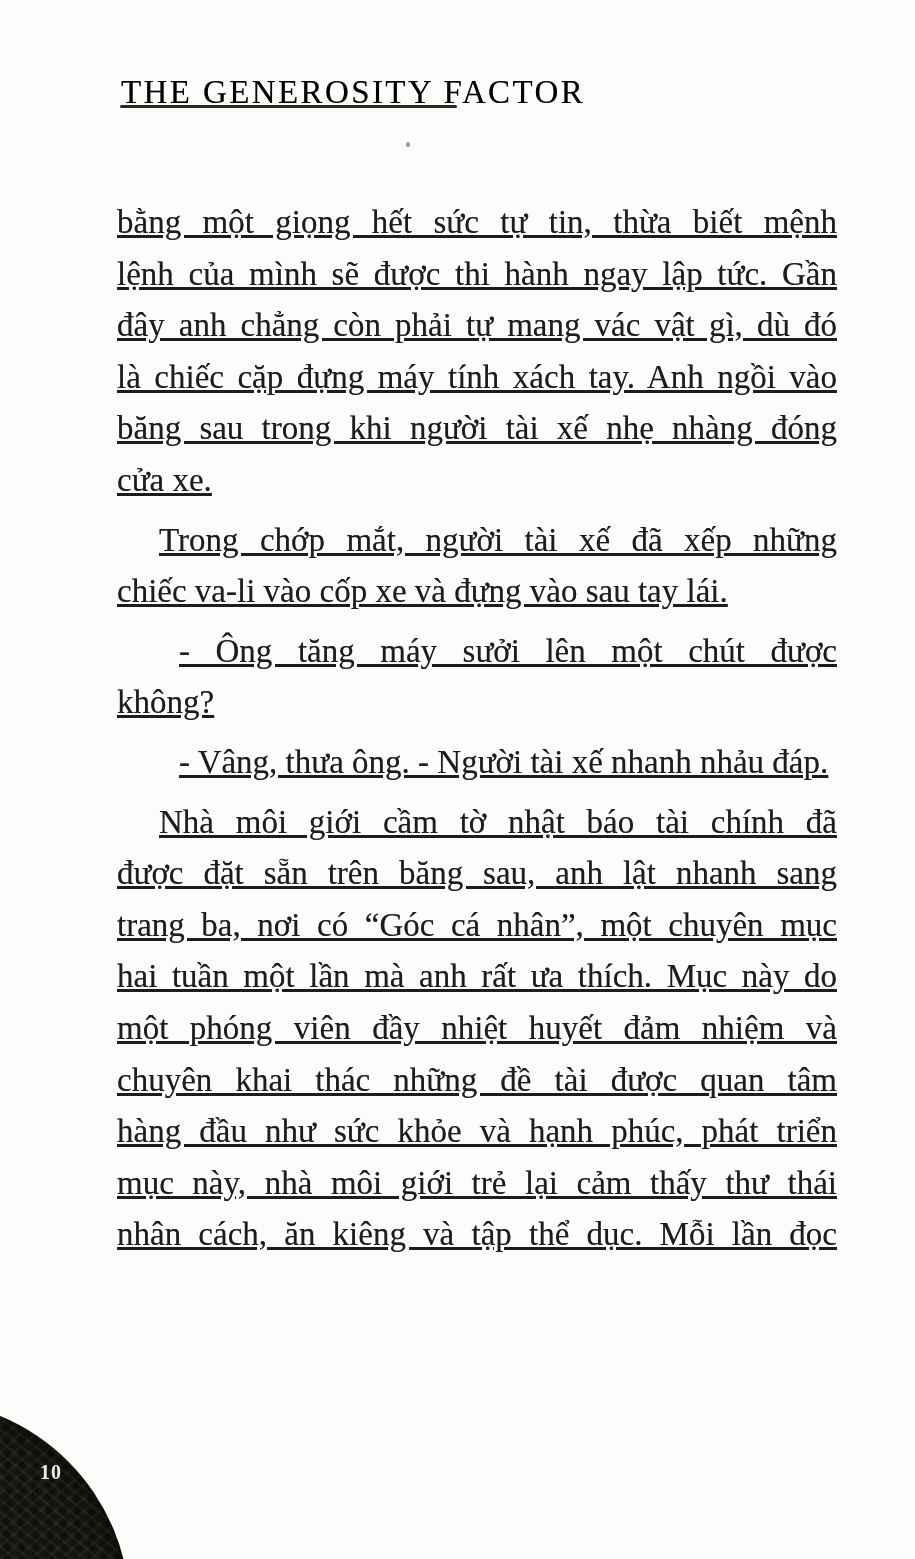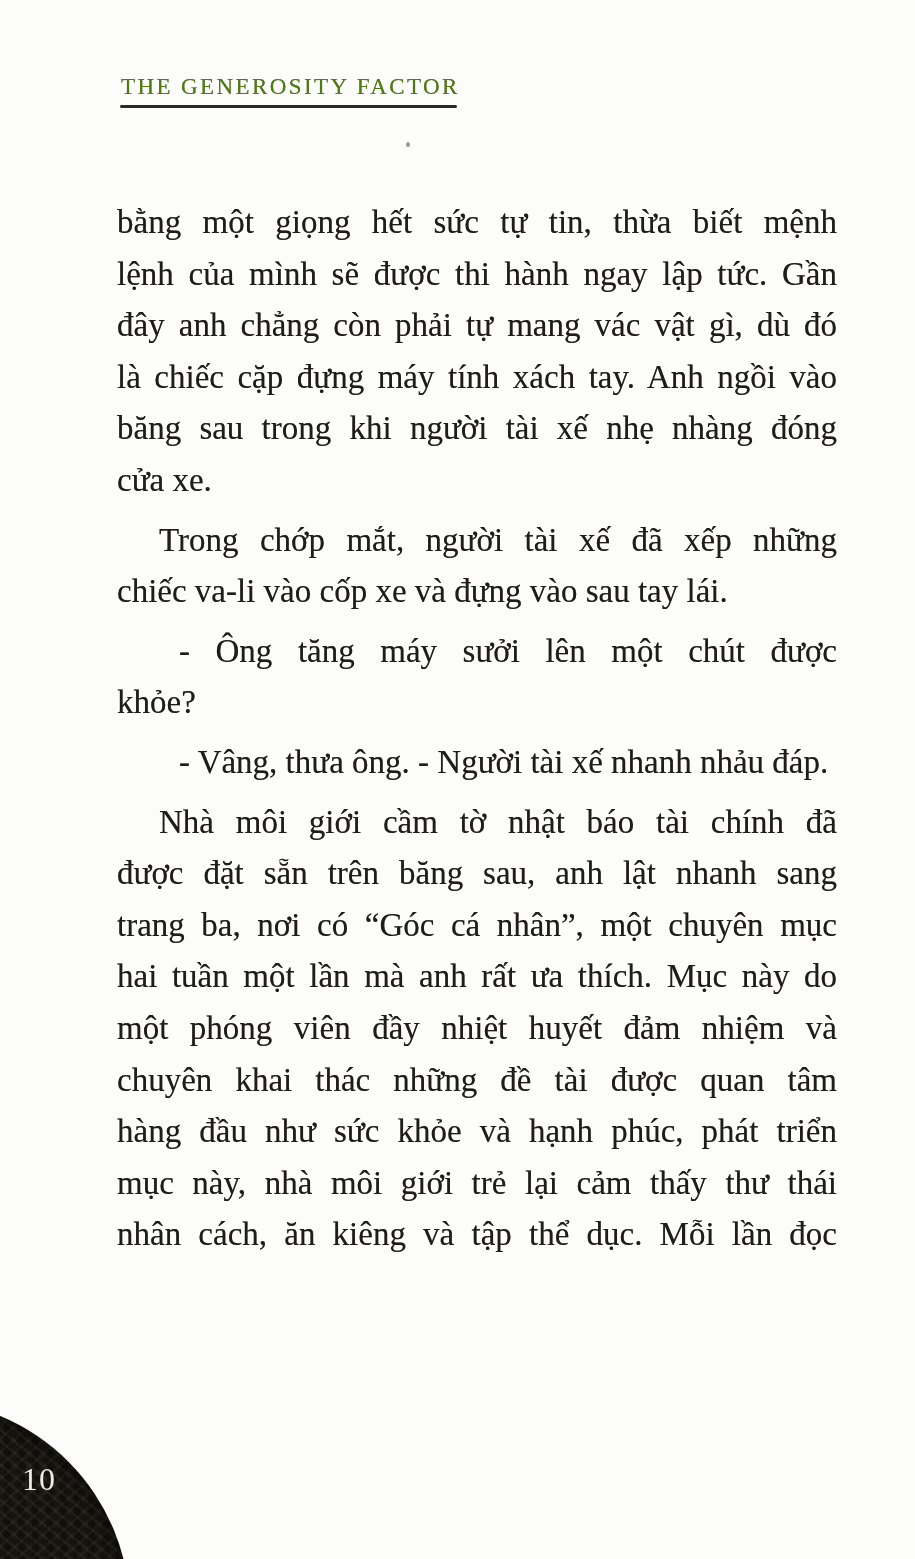--- a/index.html
+++ b/index.html
@@ -16,23 +16,23 @@
     overflow: hidden;
     font-family: "Liberation Serif", "DejaVu Serif", serif;
   }
   
   .running-header {
     position: absolute;
     left: 121px;
     top: 74px;
   }
   .running-header .title {
-    font-size: 23px;
+    font-size: 33px;
     letter-spacing: 2.4px;
-    color: #4d7c0f;
+    color: #000000;
     white-space: nowrap;
     text-shadow: 0 0 0.5px rgba(40,40,35,0.55);
   }
   .header-rule {
     position: absolute;
     left: 120px;
     top: 105px;
     width: 337px;
     height: 3px;
     background: #2b2a27;
@@ -46,20 +46,21 @@
     width: 720px;
     font-size: 33px;
     line-height: 51.6px;
     color: #1e1d1b;
     text-shadow: 0 0 0.6px rgba(25,24,22,0.55);
   }
   .para + .para { margin-top: 8px; }
   .ln {
     text-align: justify;
     text-align-last: justify;
+    text-decoration: underline;
   }
   .ln.end { text-align-last: left; }
   .ln.ind-sm { text-indent: 42px; }
   .ln.ind-lg { text-indent: 62px; }
   
   .corner-blob {
     position: absolute;
     left: -290px;
     top: 1400px;
     width: 420px;
@@ -71,23 +72,23 @@
       repeating-linear-gradient(-42deg, rgba(235,235,215,0.04) 0 3px, rgba(0,0,0,0) 3px 10px),
       repeating-linear-gradient(90deg, rgba(0,0,0,0.25) 0 7px, rgba(0,0,0,0) 7px 14px);
     box-shadow: inset 0 0 22px rgba(0,0,0,0.65);
     z-index: 1;
   }
   .page-number {
     position: absolute;
     left: 16px;
     top: 1461px;
     width: 46px;
-    text-align: center;
-    font-size: 32px;
-    font-weight: normal;
+    text-align: right;
+    font-size: 20px;
+    font-weight: bold;
     color: #efeee4;
     z-index: 2;
     letter-spacing: 1px;
   }
   
   .speck {
     position: absolute;
     left: 406px;
     top: 142px;
     width: 4px;
@@ -119,21 +120,21 @@
       <div class="ln end">cửa xe.</div>
     </div>
 
     <div class="para">
       <div class="ln ind-sm">Trong chớp mắt, người tài xế đã xếp những</div>
       <div class="ln end">chiếc va-li vào cốp xe và đựng vào sau tay lái.</div>
     </div>
 
     <div class="para">
       <div class="ln ind-lg">- Ông tăng máy sưởi lên một chút được</div>
-      <div class="ln end">khỏe?</div>
+      <div class="ln end">không?</div>
     </div>
 
     <div class="para">
       <div class="ln ind-lg end">- Vâng, thưa ông. - Người tài xế nhanh nhảu đáp.</div>
     </div>
 
     <div class="para">
       <div class="ln ind-sm">Nhà môi giới cầm tờ nhật báo tài chính đã</div>
       <div class="ln">được đặt sẵn trên băng sau, anh lật nhanh sang</div>
       <div class="ln">trang ba, nơi có “Góc cá nhân”, một chuyên mục</div>

